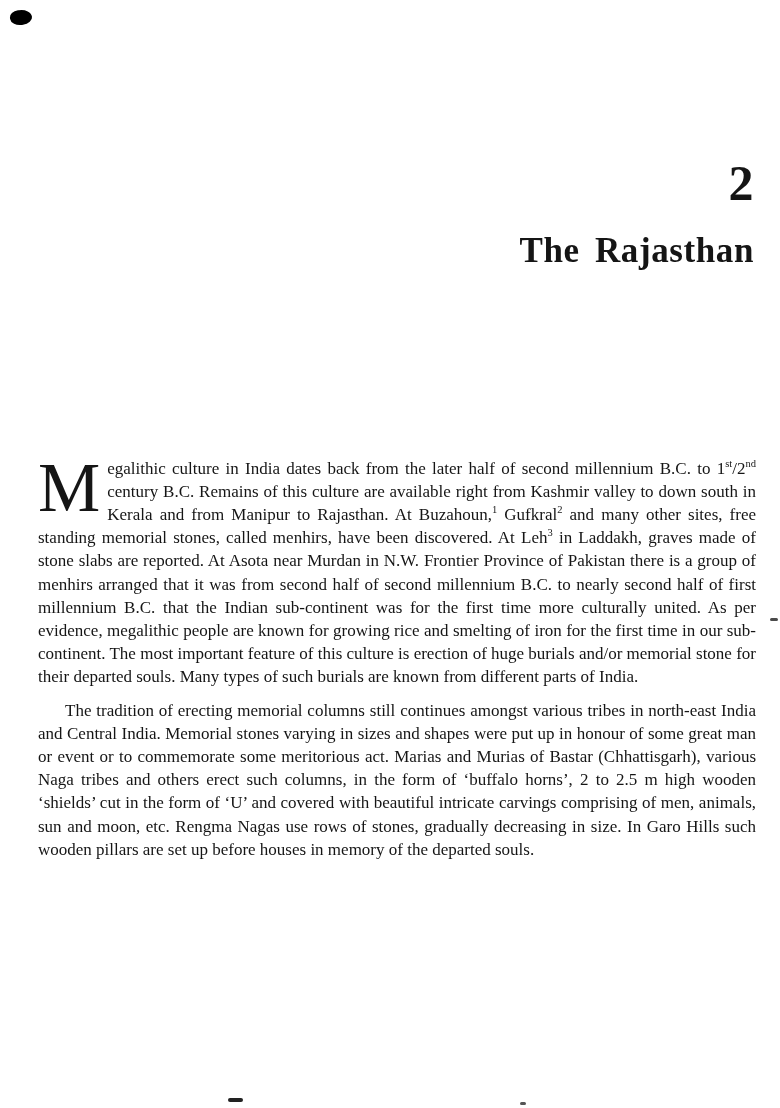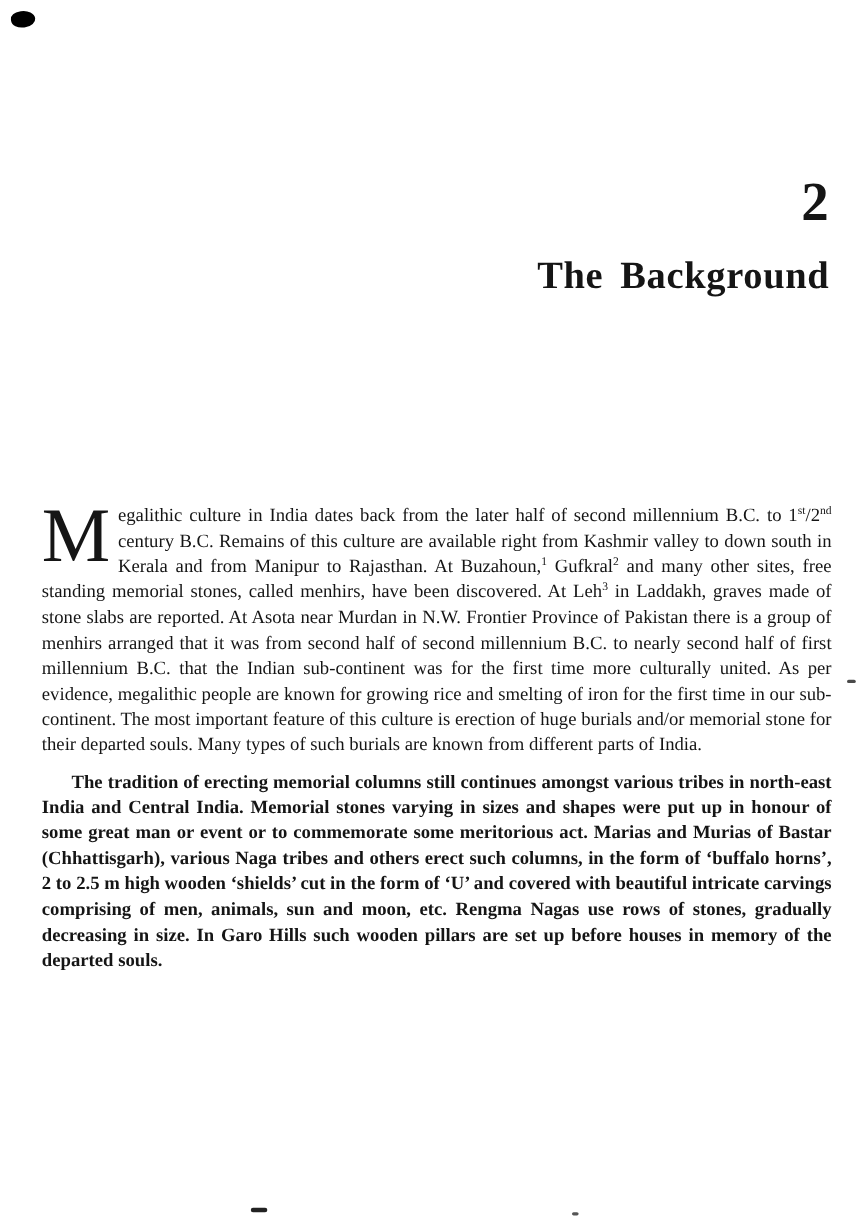--- a/index.html
+++ b/index.html
@@ -39,21 +39,20 @@
     font-size: 17px;
     line-height: 23.2px;
     text-align: justify;
   }
   .para {
     margin: 0;
   }
   .para.second {
     margin-top: 10px;
     text-indent: 27px;
-    font-weight: bold;
   }
   .dropcap {
     float: left;
     font-size: 70px;
     line-height: 54px;
     padding: 4px 7px 0 0;
     font-weight: normal;
   }
   sup.fnref {
     font-size: 0.62em;
@@ -103,21 +102,21 @@
 
 <div class="page">
 
   <div class="artifact artifact-top-left"></div>
   <div class="artifact artifact-right-edge"></div>
   <div class="artifact artifact-bottom-dash"></div>
   <div class="artifact artifact-bottom-speck"></div>
 
   <header class="chapter-header">
     <div class="chapter-number">2</div>
-    <h1 class="chapter-title">The Background</h1>
+    <h1 class="chapter-title">The Rajasthan</h1>
   </header>
 
   <main class="body-text">
     <p class="para first"><span class="dropcap">M</span><span>egalithic culture in India dates back from the later half of second millennium B.C. to 1</span><sup class="fnref">st</sup><span>/2</span><sup class="fnref">nd</sup><span> century B.C. Remains of this culture are available right from Kashmir valley to down south in Kerala and from Manipur to Rajasthan. At Buzahoun,</span><sup class="fnref">1</sup><span> Gufkral</span><sup class="fnref">2</sup><span> and many other sites, free standing memorial stones, called menhirs, have been discovered. At Leh</span><sup class="fnref">3</sup><span> in Laddakh, graves made of stone slabs are reported. At Asota near Murdan in N.W. Frontier Province of Pakistan there is a group of menhirs arranged that it was from second half of second millennium B.C. to nearly second half of first millennium B.C. that the Indian sub-continent was for the first time more culturally united. As per evidence, megalithic people are known for growing rice and smelting of iron for the first time in our sub-continent. The most important feature of this culture is erection of huge burials and/or memorial stone for their departed souls. Many types of such burials are known from different parts of India.</span></p>
     <p class="para second">The tradition of erecting memorial columns still continues amongst various tribes in north-east India and Central India. Memorial stones varying in sizes and shapes were put up in honour of some great man or event or to commemorate some meritorious act. Marias and Murias of Bastar (Chhattisgarh), various Naga tribes and others erect such columns, in the form of ‘buffalo horns’, 2 to 2.5 m high wooden ‘shields’ cut in the form of ‘U’ and covered with beautiful intricate carvings comprising of men, animals, sun and moon, etc. Rengma Nagas use rows of stones, gradually decreasing in size. In Garo Hills such wooden pillars are set up before houses in memory of the departed souls.</p>
   </main>
 
 </div>
 
 </body></html>

